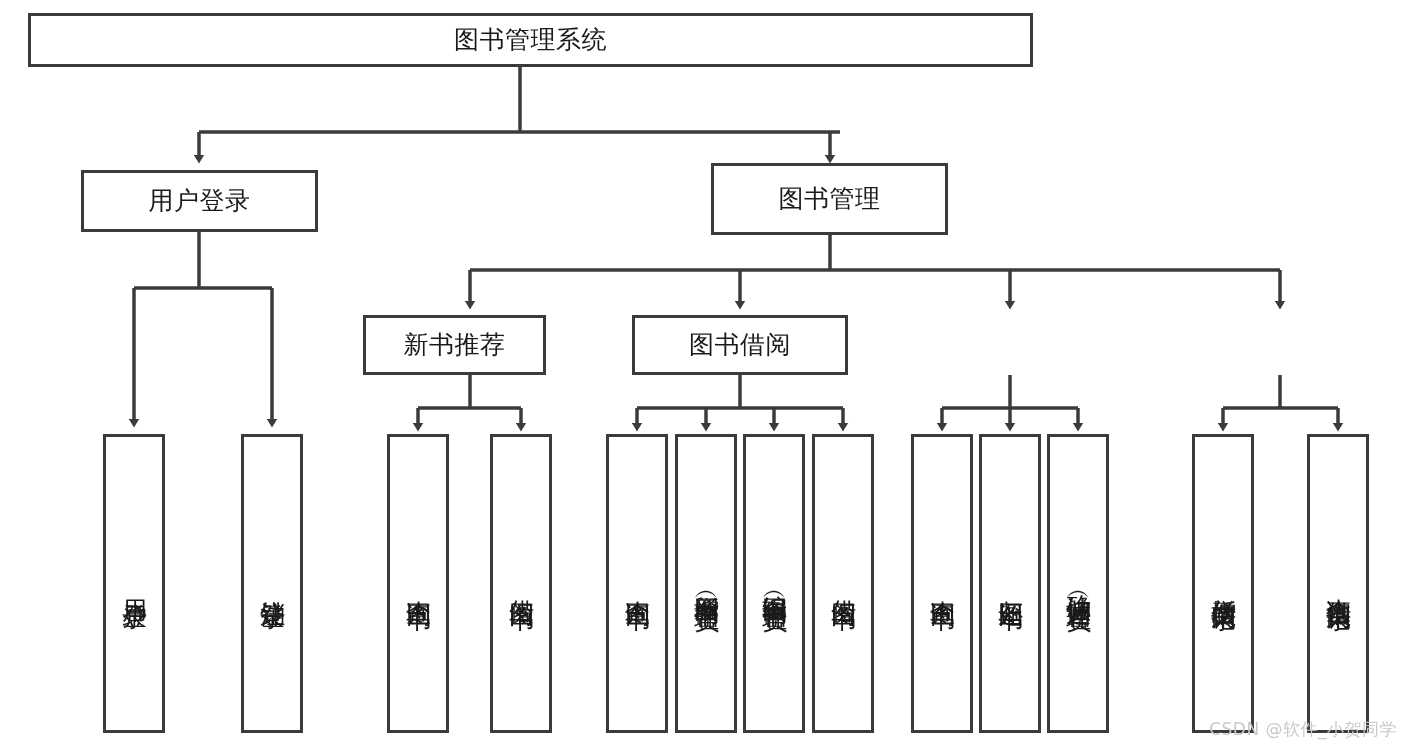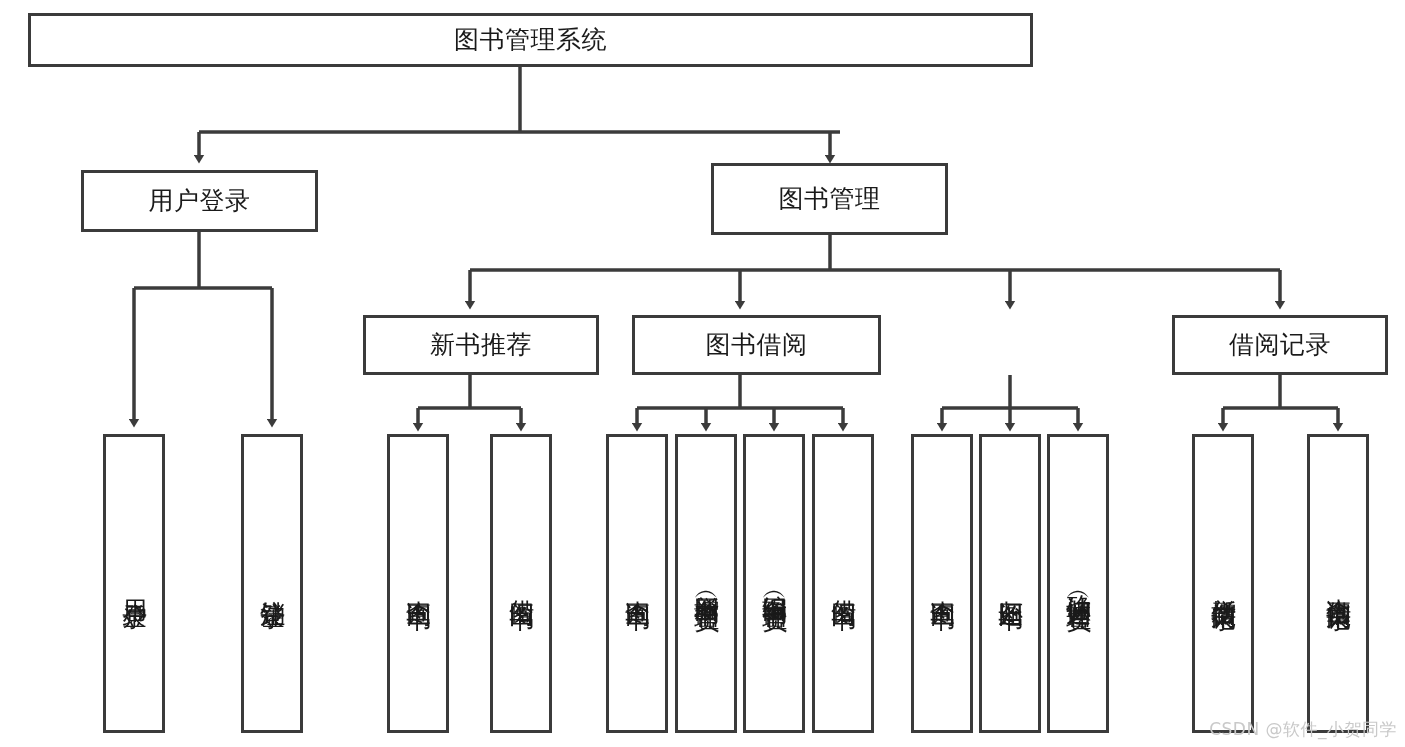--- a/index.html
+++ b/index.html
@@ -121,28 +121,25 @@
     <span>图书管理系统</span>
   </div>
 
   <div class="node-box node-h" style="left:81px; top:170px; width:237px; height:62px;">
     <span>用户登录</span>
   </div>
   <div class="node-box node-h" style="left:711px; top:163px; width:237px; height:72px;">
     <span>图书管理</span>
   </div>
 
-  <div class="node-box node-h" style="left:363px; top:315px; width:236px; height:60px;">
+  <div class="node-box node-h" style="left:363px; top:315px; width:183px; height:60px;">
     <span>新书推荐</span>
   </div>
-  <div class="node-box node-h" style="left:632px; top:315px; width:249px; height:60px;">
+  <div class="node-box node-h" style="left:632px; top:315px; width:216px; height:60px;">
     <span>图书借阅</span>
-  </div>
-  <div class="node-box node-h" style="left:1172px; top:315px; width:216px; height:60px;">
-    <span>借阅记录</span>
   </div>
 
   <div class="node-box node-v" style="left:103px; top:434px; width:62px; height:299px;">
     <span>用户登录</span>
   </div>
   <div class="node-box node-v" style="left:241px; top:434px; width:62px; height:299px;">
     <span>注销登录</span>
   </div>
 
   <div class="node-box node-v" style="left:387px; top:434px; width:62px; height:299px;">

